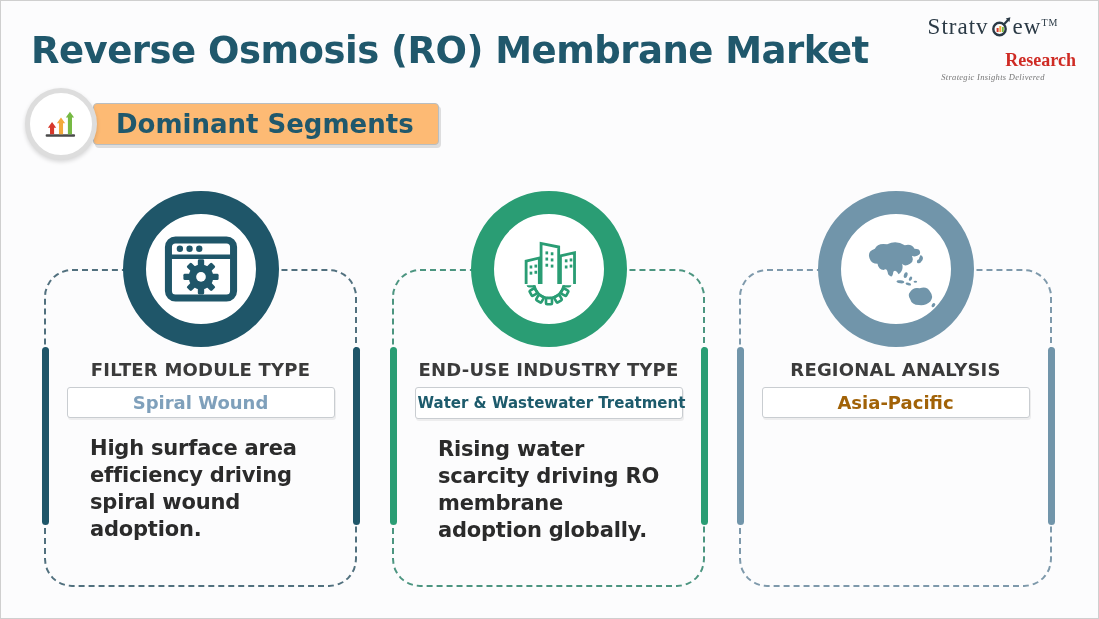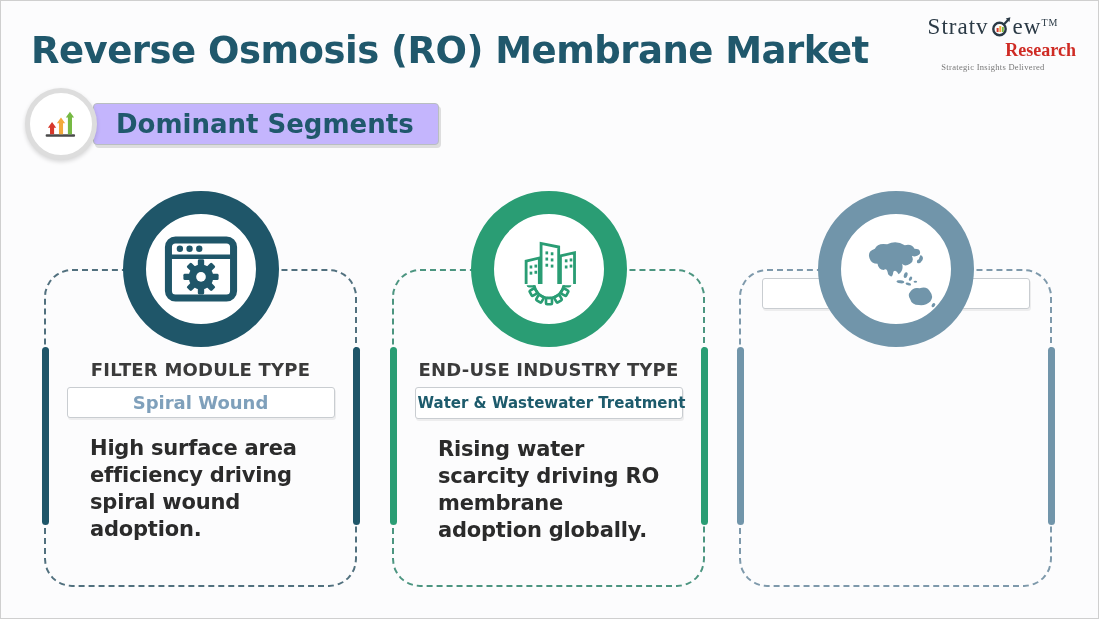--- a/index.html
+++ b/index.html
@@ -13,31 +13,31 @@
     position:absolute;left:30px;top:28px;margin:0;
     font-size:37px;font-weight:700;letter-spacing:-.5px;color:#20586c;
   }
   .logo{
     position:absolute;right:16px;top:14px;width:178px;text-align:center;
     font-family:"Liberation Serif","DejaVu Serif",serif;color:#2b3a46;line-height:1.05;
   }
   .logo-row1{font-size:23px;letter-spacing:1px;white-space:nowrap;display:flex;align-items:center;justify-content:center;}
   .logo-row1 sup{font-size:10px;vertical-align:top;margin-top:-8px;}
   .logo-glass{margin:0 1px -2px 1px;}
-  .logo-research{font-size:18px;font-weight:700;color:#cf2b24;text-align:right;padding-right:6px;margin-top:2px;}
-  .logo-tagline{font-size:8.5px;color:#777;margin-top:3px;letter-spacing:.3px;}
+  .logo-research{font-size:18px;font-weight:700;color:#cf2b24;text-align:right;padding-right:6px;margin-top:12px;}
+  .logo-tagline{font-size:8.5px;font-style:italic;color:#777;margin-top:3px;letter-spacing:.3px;}
   
   .badge-circle{
     position:absolute;left:24px;top:87px;width:62px;height:62px;border-radius:50%;
     background:#fff;border:5px solid #dddddd;box-shadow:0 2px 4px rgba(0,0,0,.15);
     display:flex;align-items:center;justify-content:center;z-index:2;
   }
   .badge-label{
     position:absolute;left:92px;top:102px;height:40px;line-height:40px;
-    background:#c4b5fd;border:1px solid #b9bec1;border-radius:4px;
+    background:#fdba74;border:1px solid #b9bec1;border-radius:4px;
     box-shadow:2px 3px 0 rgba(0,0,0,.12);
     padding:0 24px 0 22px;font-size:26px;font-weight:700;color:#20586c;z-index:1;
   }
   
   .card{
     position:absolute;top:268px;width:313px;height:318px;box-sizing:border-box;
     border:2px dashed #51707e;border-radius:28px;background:transparent;
   }
   .card-1{left:43px;}  .card-2{left:391px;}  .card-3{left:738px;}
   .circle{
@@ -203,18 +203,19 @@
           <ellipse cx="55" cy="64.5" rx="4.4" ry="1.7" transform="rotate(8 55 64.5)"></ellipse>
           <ellipse cx="64" cy="67" rx="3.2" ry="1.5" transform="rotate(14 64 67)"></ellipse>
           <ellipse cx="72" cy="64.5" rx="2" ry="1.2"></ellipse>
           <path d="M66 76 Q70 70 77 72 Q85 69 89 76 Q93 81 89 87 Q84 92 76 91 Q68 91 66 84 Q63 79 66 76 Z"></path>
           <ellipse cx="92.5" cy="91" rx="1.8" ry="2.6" transform="rotate(35 92.5 91)"></ellipse>
         </g>
       </svg>
     </div>
     <span class="bar bar-l" style="background-color: rgb(113, 149, 170);"></span>
     <span class="bar bar-r" style="background-color: rgb(113, 149, 170);"></span>
+    <h2 class="card-heading">REGIONAL ANALYSIS</h2>
     <div class="value-box">
       <span style="color: #a16207;">Asia-Pacific</span>
     </div>
   </article>
 
 </div>
 
 </body></html>

